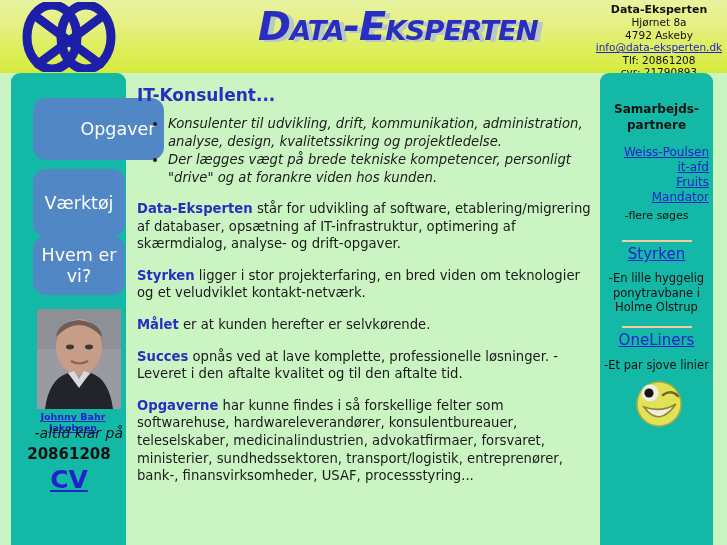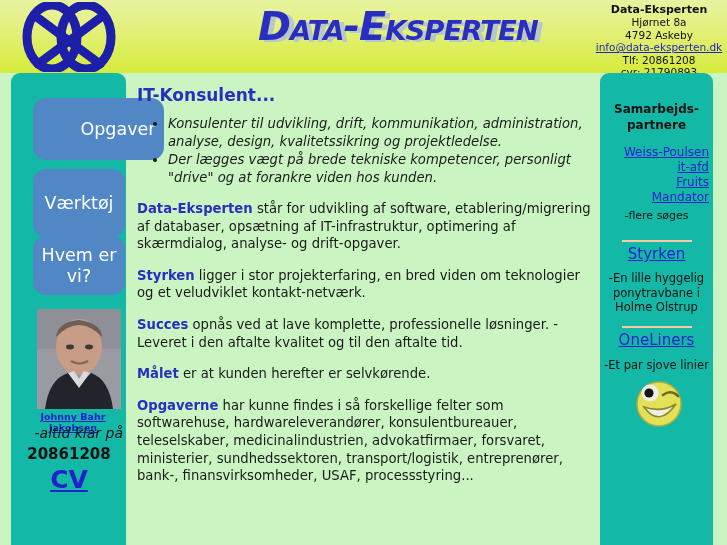--- a/index.html
+++ b/index.html
@@ -236,24 +236,24 @@
     <li>Der lægges vægt på brede tekniske kompetencer, personligt "drive" og at forankre viden hos kunden.</li>
   </ul>
 
   <p>
     <b>Data-Eksperten</b><span> står for udvikling af software, etablering/migrering af databaser, opsætning af IT-infrastruktur, optimering af skærmdialog, analyse- og drift-opgaver.</span>
   </p>
   <p>
     <b>Styrken</b><span> ligger i stor projekterfaring, en bred viden om teknologier og et veludviklet kontakt-netværk.</span>
   </p>
   <p>
+    <b>Målet</b><span> er at kunden herefter er selvkørende.</span>
+  </p>
+  <p>
     <b>Succes</b><span> opnås ved at lave komplette, professionelle løsninger. -Leveret i den aftalte kvalitet og til den aftalte tid.</span>
-  </p>
-  <p>
-    <b>Målet</b><span> er at kunden herefter er selvkørende.</span>
   </p>
   <p>
     <b>Opgaverne</b><span> har kunne findes i så forskellige felter som softwarehuse, hardwareleverandører, konsulentbureauer, teleselskaber, medicinalindustrien, advokatfirmaer, forsvaret, ministerier, sundhedssektoren, transport/logistik, entreprenører, bank-, finansvirksomheder, USAF, processstyring...</span>
   </p>
 </div>
 
 <div class="col" id="rightcol">
 
   <div id="rtitle">Samarbejds-partnere</div>
 

